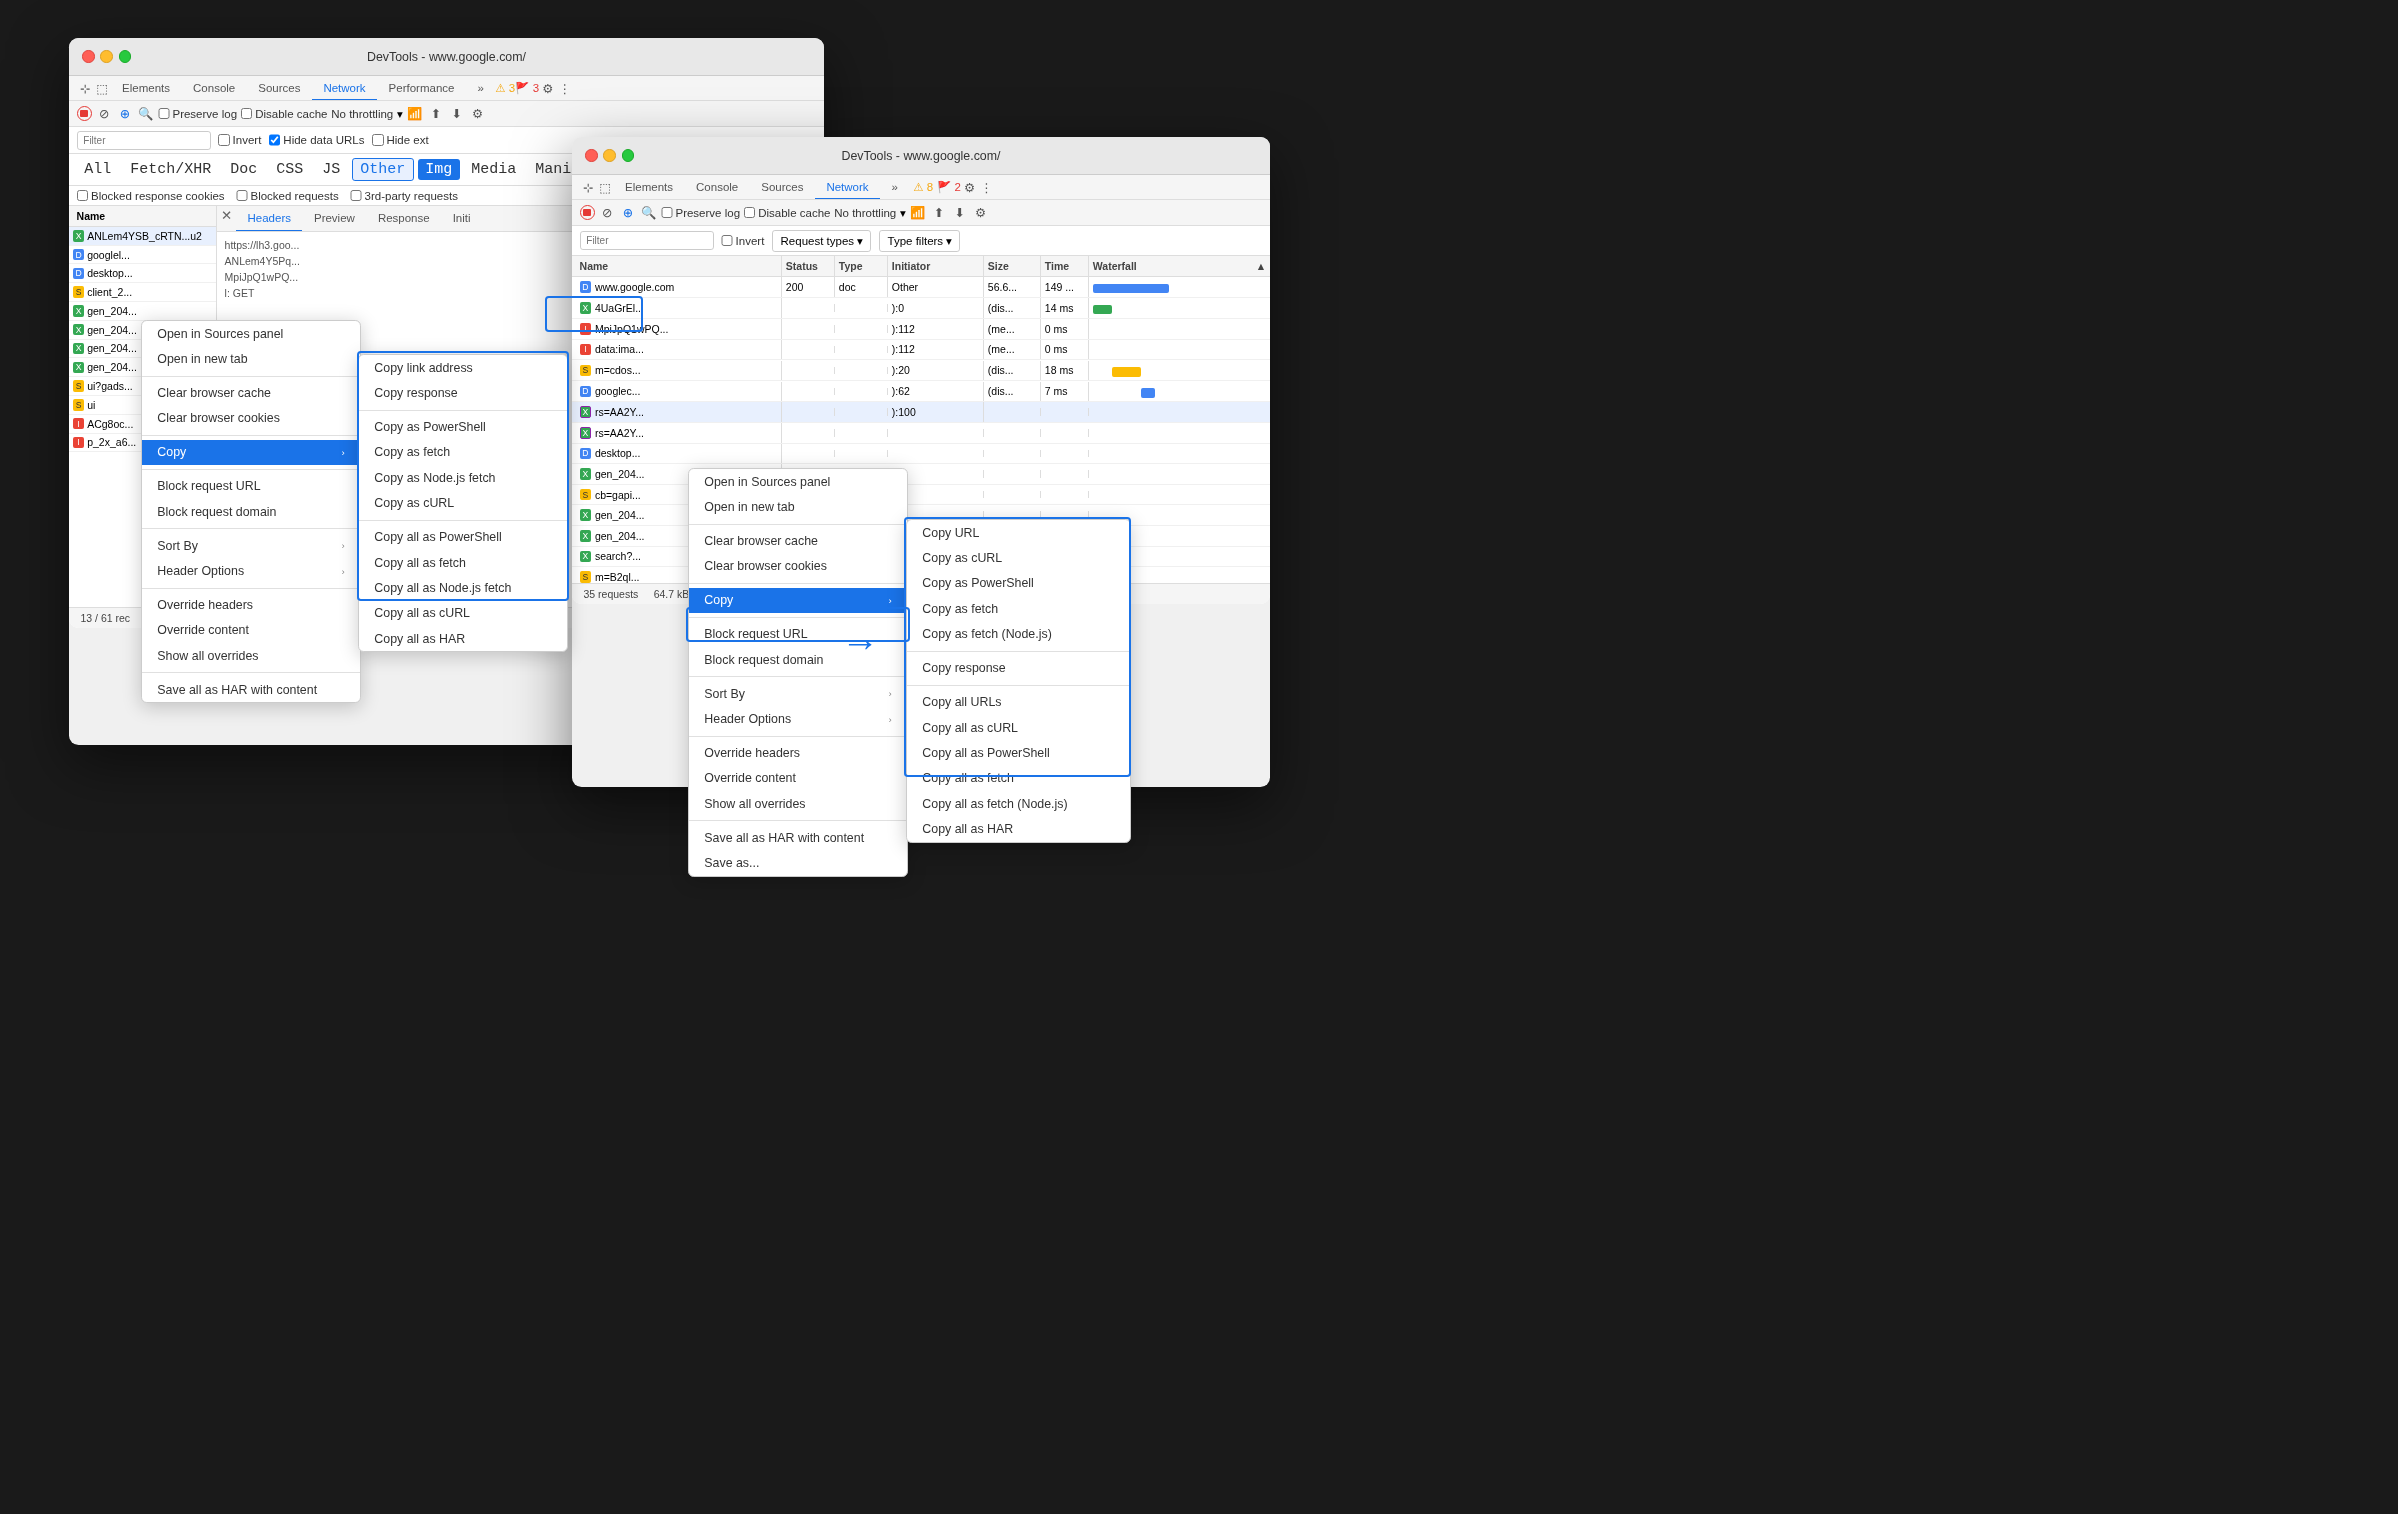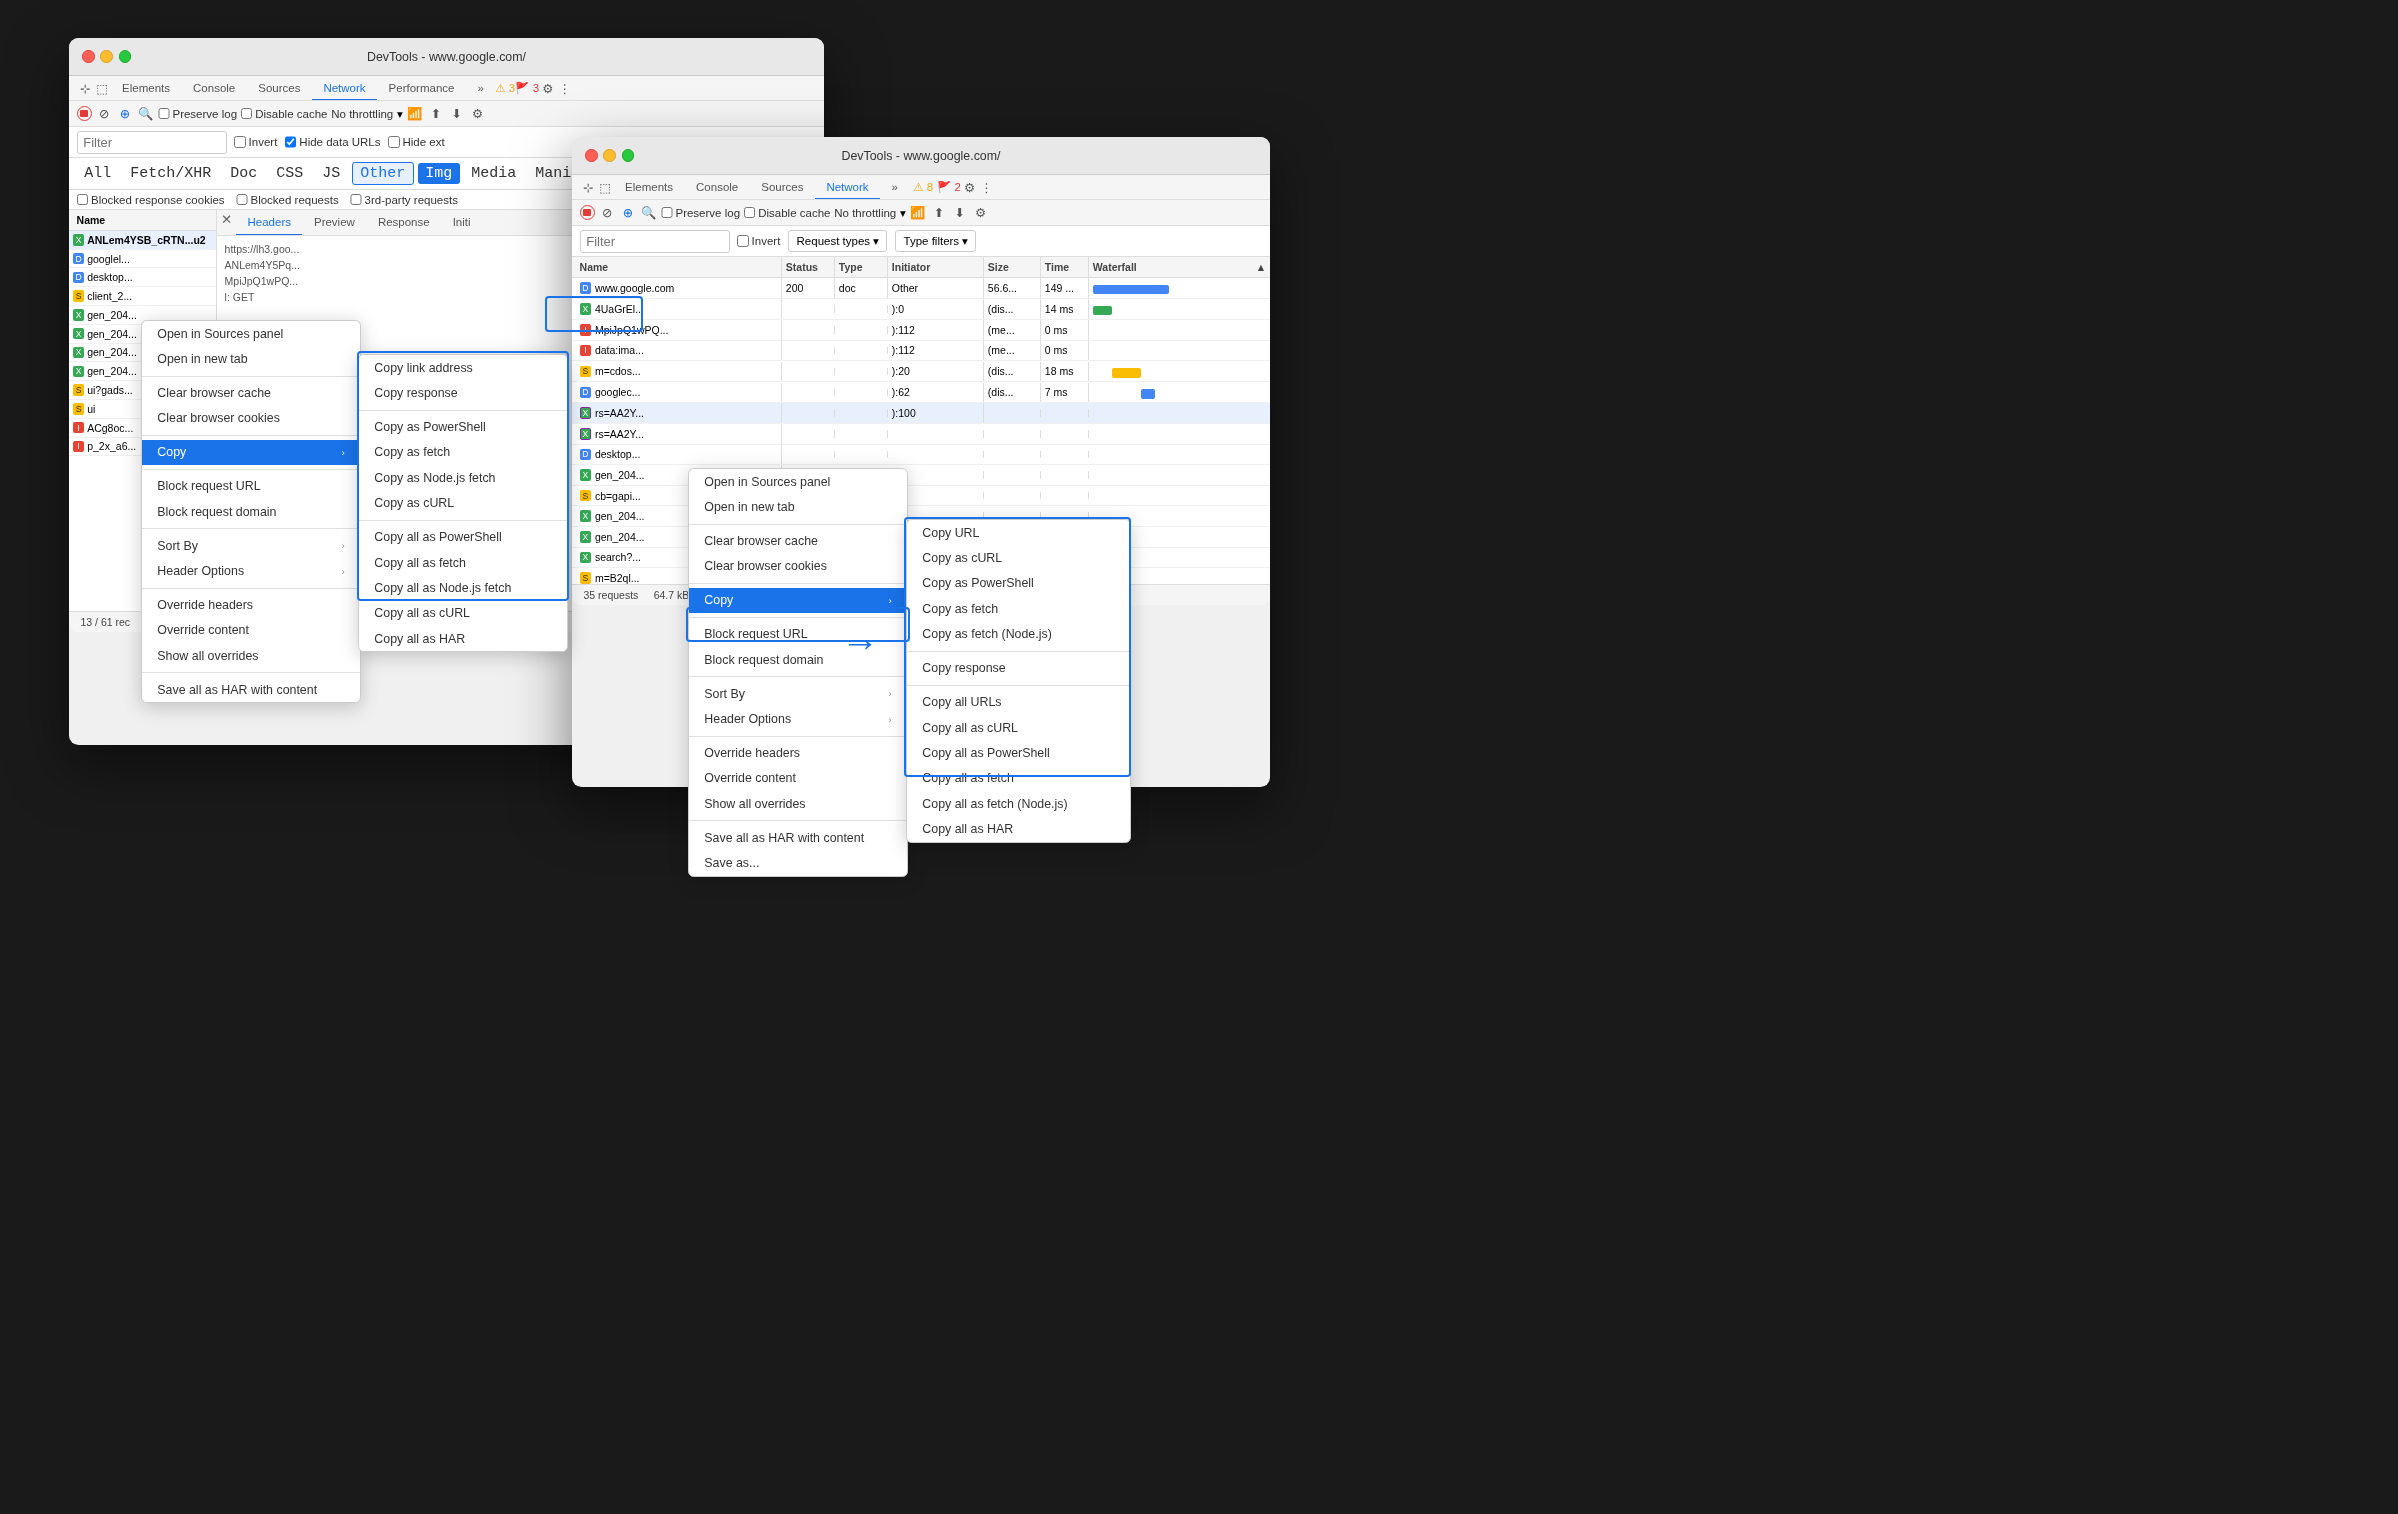--- a/index.html
+++ b/index.html
@@ -114,22 +114,22 @@
       background: #fff;
       border-bottom: 1px solid #ddd;
       gap: 7.6px;
       flex-wrap: wrap;
     }
 
     .filter-input {
       border: 1px solid #ccc;
       border-radius: 2.9px;
       padding: 2.9px 5.7px;
-      font-size: 13px;
-      width: 150px;
+      font-size: 10px;
+      width: 134px;
     }
 
     .filter-checkbox {
       display: flex;
       align-items: center;
       gap: 2.9px;
       font-size: 11.5px;
       color: #333;
     }
 
@@ -452,21 +452,21 @@
       </label>
     </div>
 
     <div style="display:flex; height: 401px;">
 
       <div style="width:148px; border-right:1px solid #ddd; overflow:hidden;">
         <div style="padding:3.8px 7.6px; font-size:10.5px; font-weight:600; background:#f5f5f5; border-bottom:1px solid #ddd;">Name</div>
         <div class="net-row selected" style="padding:2.9px 7.6px 2.9px 3.8px; font-size:10.5px;">
           <div style="display:flex;align-items:center;gap:2.9px;overflow:hidden;width:100%;">
             <div class="resource-icon ri-xhr">X</div>
-            <span style="overflow:hidden;text-overflow:ellipsis;white-space:nowrap;font-weight:bold;">ANLem4YSB_cRTN...u2</span>
+            <span style="overflow:hidden;text-overflow:ellipsis;white-space:nowrap;">ANLem4YSB_cRTN...u2</span>
           </div>
         </div>
         <div class="net-row" style="padding:2.9px 7.6px 2.9px 3.8px; font-size:10.5px;">
           <div style="display:flex;align-items:center;gap:2.9px;">
             <div class="resource-icon ri-doc">D</div>
             <span>googlel...</span>
           </div>
         </div>
         <div class="net-row" style="padding:2.9px 7.6px 2.9px 3.8px; font-size:10.5px;">
           <div style="display:flex;align-items:center;gap:2.9px;">

